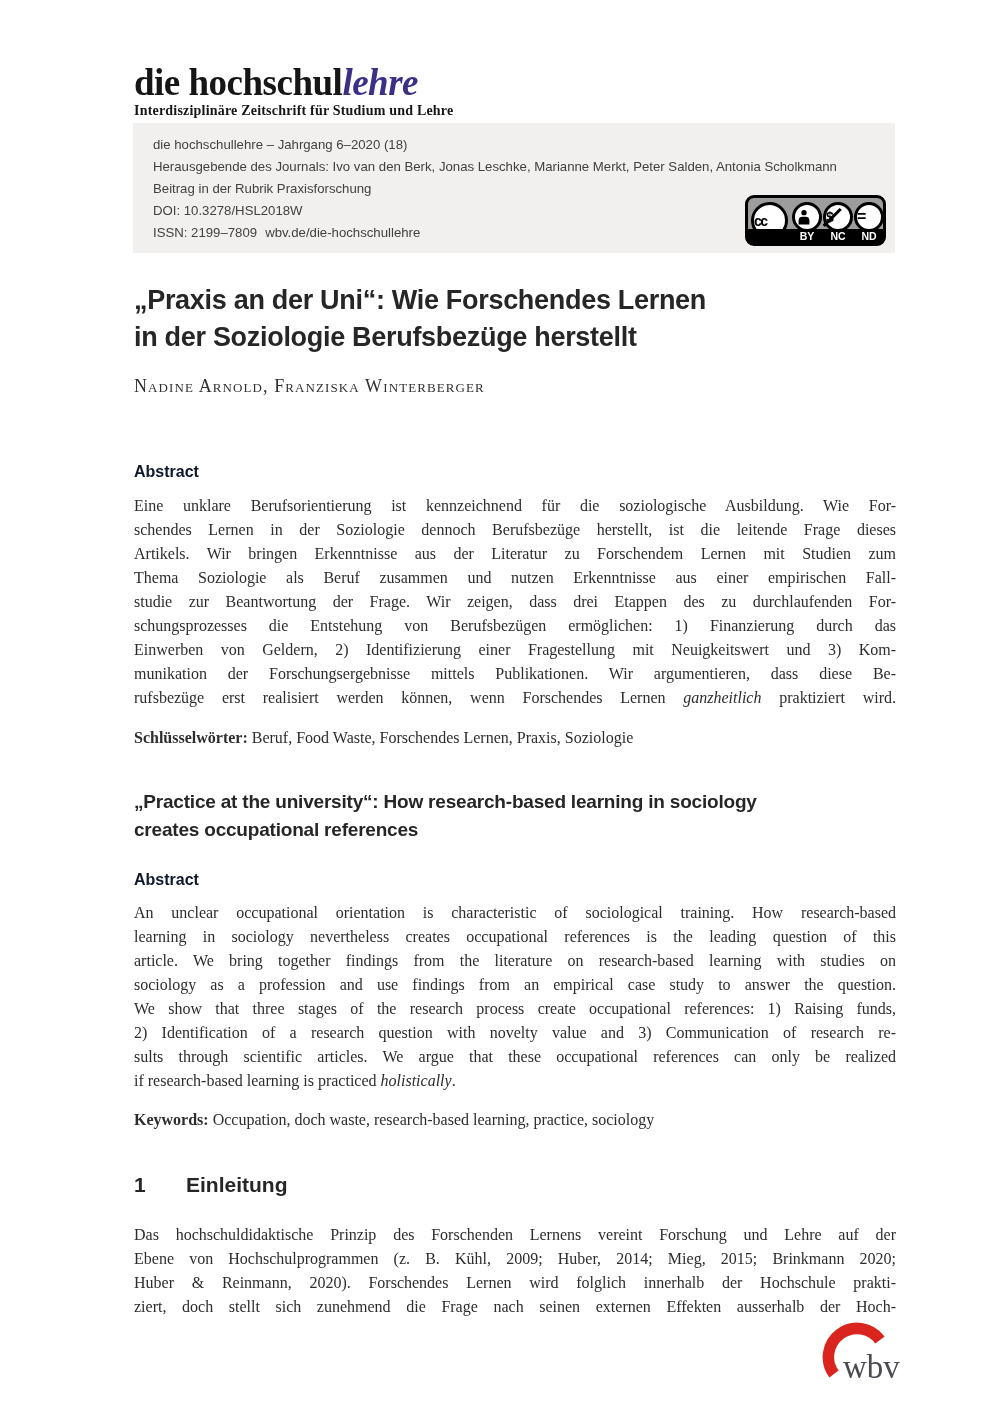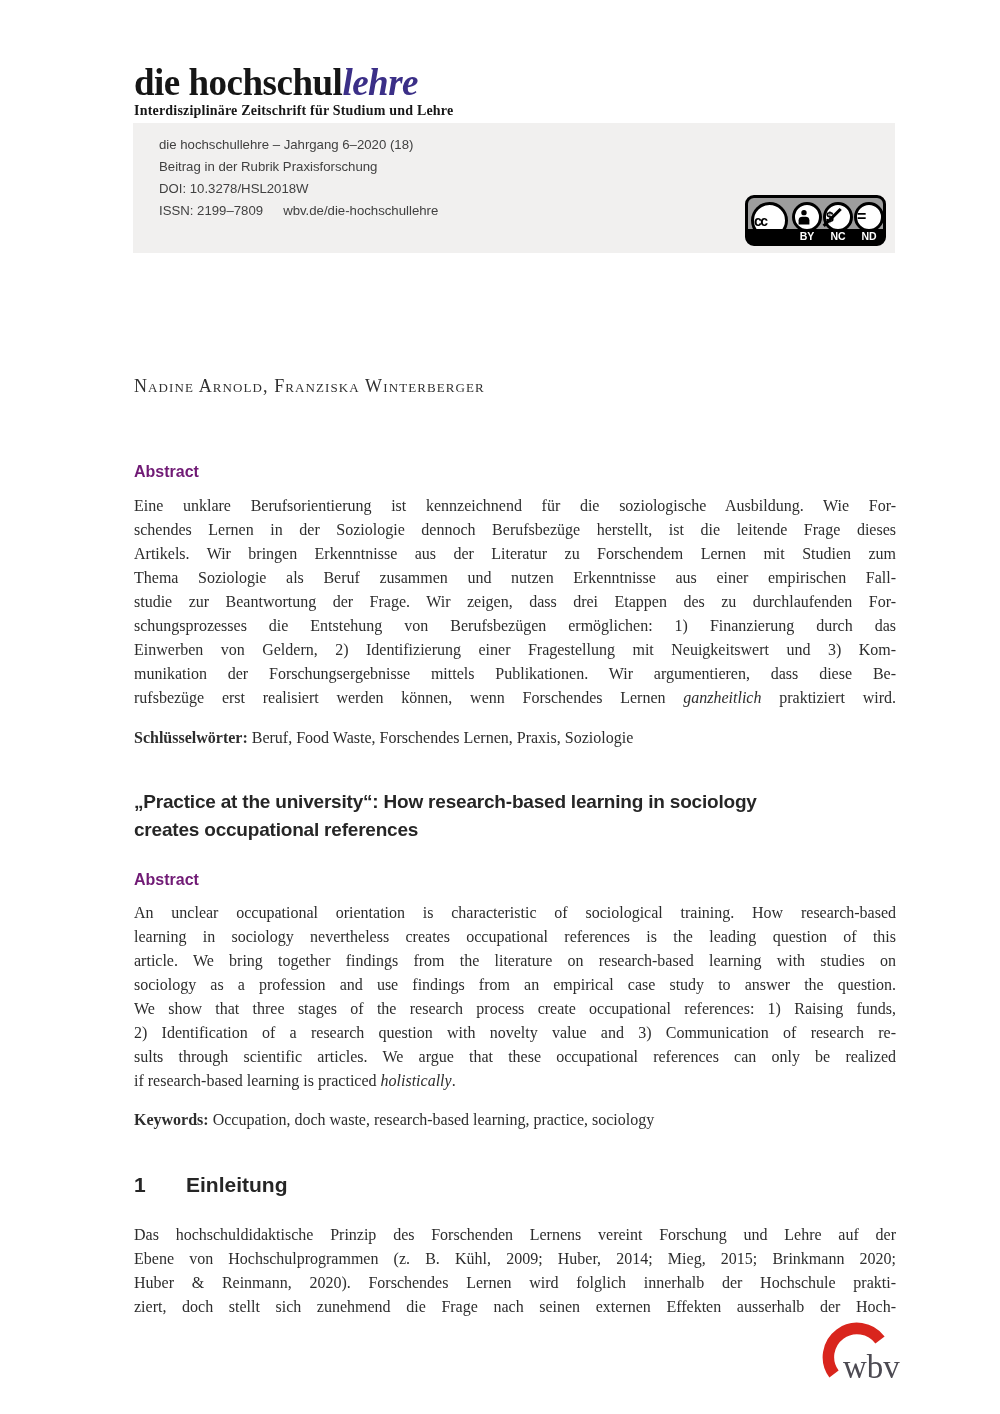--- a/index.html
+++ b/index.html
@@ -9,24 +9,24 @@
 
   
   .logo-main{font-family:"Liberation Serif",serif;font-weight:bold;font-size:37px;
              line-height:38px;color:#161616;letter-spacing:-0.5px;}
   .logo-accent{font-style:italic;}
   .logo-sub{font-family:"Liberation Serif",serif;font-weight:bold;font-size:14px;
             color:#161616;margin-top:1px;letter-spacing:0.2px;}
 
   
   .header-box{position:absolute;left:133px;top:123px;width:762px;height:130px;
-              background:#f1f0ef;box-sizing:border-box;padding:11px 26px;
+              background:#f1f0ef;box-sizing:border-box;padding:11px 20px;
               font-family:"Liberation Sans",sans-serif;font-size:13.2px;color:#414141;}
   .header-box .hline{line-height:22px;white-space:nowrap;}
-  .site-link{margin-left:20px;}
+  .site-link{margin-left:8px;}
 
   
   .cc-badge{position:absolute;left:612px;top:72px;width:141px;height:51px;
             background:#9d9d9d;border:3px solid #000;border-radius:9px;box-sizing:border-box;}
   .cc-circle{position:absolute;background:#fff;border:3px solid #000;border-radius:50%;
              box-sizing:border-box;display:flex;align-items:center;justify-content:flex-start;
              font-family:"Liberation Sans",sans-serif;font-weight:bold;color:#000;}
   .cc-c1{left:3px;top:4px;width:37px;height:37px;font-size:14px;letter-spacing:-1.5px;}
   .cc-c2{left:44px;top:4px;width:30px;height:30px;}
   .cc-c3{left:75px;top:4px;width:30px;height:30px;font-size:14px;}
@@ -37,21 +37,21 @@
   .cc-strip{position:absolute;left:-1px;bottom:-1px;width:137px;height:15px;background:#000;
             border-radius:0 0 6px 6px;}
   .cc-label{position:absolute;top:1px;width:30px;text-align:center;color:#fff;
             font-family:"Liberation Sans",sans-serif;font-weight:bold;font-size:10.5px;}
   .cc-l1{left:45px;} .cc-l2{left:76px;} .cc-l3{left:107px;}
 
   
   .title-de{top:282px;font-family:"Liberation Sans",sans-serif;font-weight:bold;
             font-size:27px;line-height:37px;color:#262626;white-space:pre-line;letter-spacing:-0.3px;}
   .authors{top:376px;font-size:18px;font-variant:small-caps;letter-spacing:1.1px;color:#303030;}
-  .h-abstract{font-family:"Liberation Sans",sans-serif;font-weight:bold;font-size:16px;color:#701a75;}
+  .h-abstract{font-family:"Liberation Sans",sans-serif;font-weight:bold;font-size:16px;color:#0f172a;}
   .h-ab-de{top:463px;} .h-ab-en{top:871px;}
   .title-en{top:788px;font-family:"Liberation Sans",sans-serif;font-weight:bold;
             font-size:19px;line-height:28px;color:#262626;white-space:pre-line;letter-spacing:-0.2px;}
 
   
   .para{font-size:16px;line-height:24px;text-align:justify;text-align-last:justify;
         -moz-text-align-last:justify;white-space:pre-line;color:#2d2d2d;}
   .para-last{font-size:16px;line-height:24px;text-align:left;text-align-last:left;color:#2d2d2d;}
   .abstract-de{top:494px;}
   .abstract-en{top:901px;}
@@ -73,20 +73,21 @@
 
 <div class="page">
 
   <div class="abs" style="top:64px">
     <div class="logo-main"><span>die hochschul</span><span class="logo-accent" style="color:#3b2f87">lehre</span></div>
     <div class="logo-sub">Interdisziplinäre Zeitschrift für Studium und Lehre</div>
   </div>
 
   <div class="header-box">
     <div class="hline">die hochschullehre – Jahrgang 6–2020 (18)</div>
+    <div class="hline">Herausgebende des Journals: Ivo van den Berk, Jonas Leschke, Marianne Merkt, Peter Salden, Antonia Scholkmann</div>
     <div class="hline">Beitrag in der Rubrik Praxisforschung</div>
     <div class="hline">DOI: 10.3278/HSL2018W</div>
     <div class="hline">
       <span>ISSN: 2199–7809</span><span class="site-link">wbv.de/die-hochschullehre</span>
     </div>
 
     <div class="cc-badge">
       <div class="cc-circle cc-c1">
           <span>cc</span>
         </div>
@@ -103,20 +104,22 @@
           <span>=</span>
         </div>
       <div class="cc-strip">
         <span class="cc-label cc-l1">BY</span>
         <span class="cc-label cc-l2">NC</span>
         <span class="cc-label cc-l3">ND</span>
       </div>
     </div>
   </div>
 
+  <div class="abs title-de">„Praxis an der Uni“: Wie Forschendes Lernen
+in der Soziologie Berufsbezüge herstellt</div>
   <div class="abs authors">Nadine Arnold, Franziska Winterberger</div>
 
   <div class="abs h-abstract h-ab-de">Abstract</div>
   <div class="abs para abstract-de"><span>Eine unklare Berufsorientierung ist kennzeichnend für die soziologische Ausbildung. Wie For-
 schendes Lernen in der Soziologie dennoch Berufsbezüge herstellt, ist die leitende Frage dieses
 Artikels. Wir bringen Erkenntnisse aus der Literatur zu Forschendem Lernen mit Studien zum
 Thema Soziologie als Beruf zusammen und nutzen Erkenntnisse aus einer empirischen Fall-
 studie zur Beantwortung der Frage. Wir zeigen, dass drei Etappen des zu durchlaufenden For-
 schungsprozesses die Entstehung von Berufsbezügen ermöglichen: 1) Finanzierung durch das
 Einwerben von Geldern, 2) Identifizierung einer Fragestellung mit Neuigkeitswert und 3) Kom-

